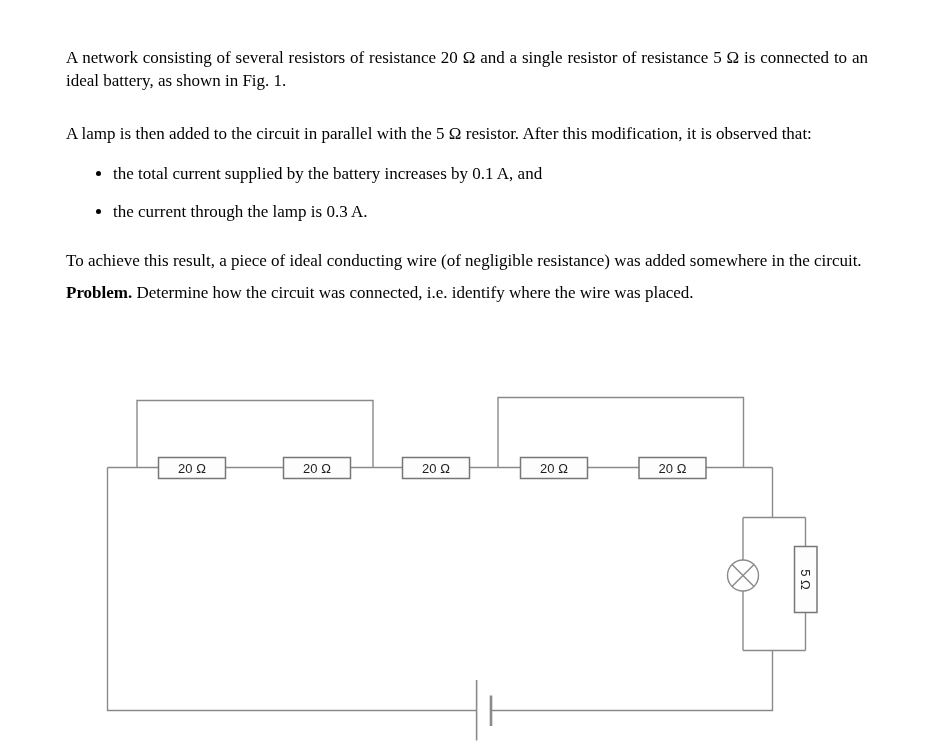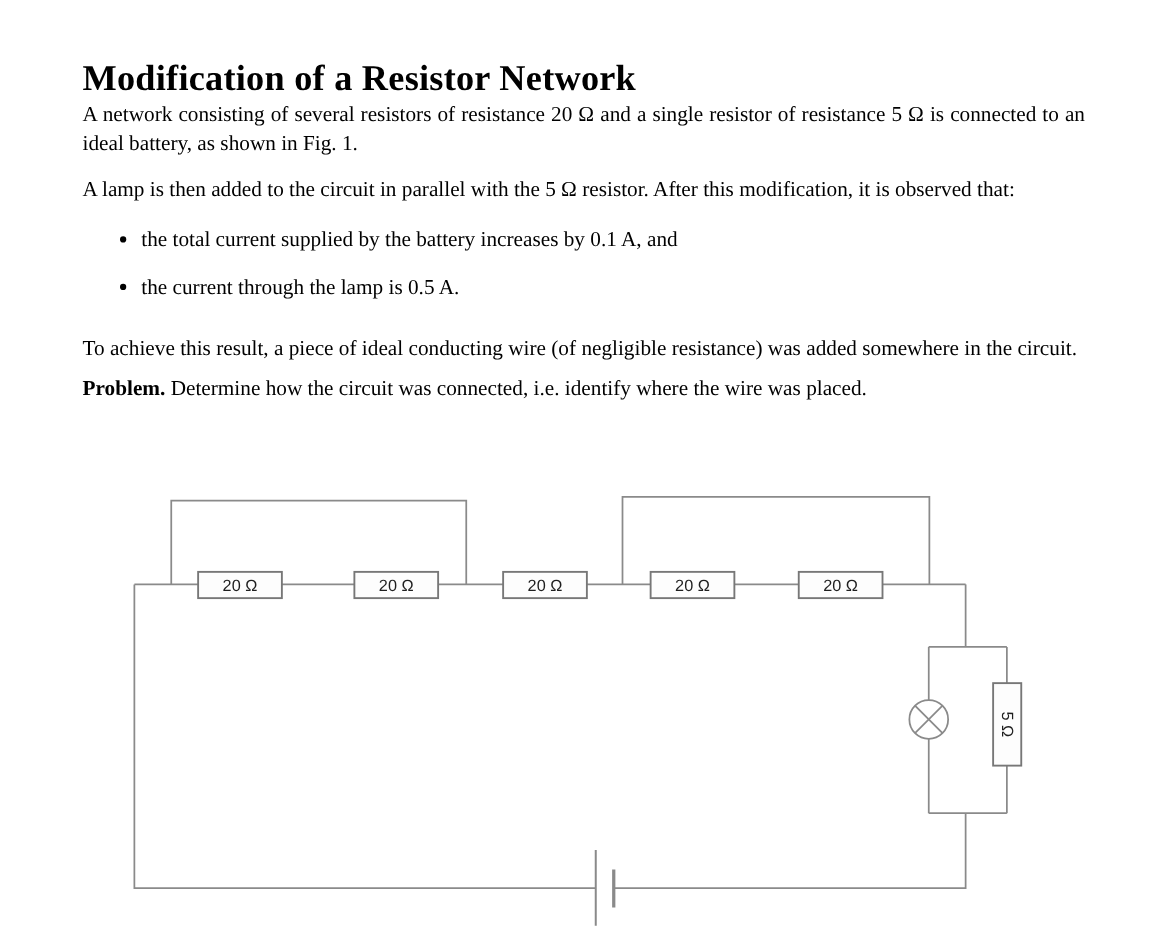--- a/index.html
+++ b/index.html
@@ -23,21 +23,21 @@
     font-weight:bold;
     letter-spacing:0.2px;
   }
   p.para {
     margin:0;
     font-size:17px;
     line-height:23px;
     text-align:justify;
   }
   p.mt-p1 { }
-  p.mt-p2 { margin-top:14px; }
+  p.mt-p2 { margin-top:30px; }
   p.mt-p3 { margin-top:26px; }
   p.mt-p4 { margin-top:9px; text-align:left; }
   ul.bullets {
     list-style:none;
     margin:17px 0 12px 0;
     padding:0;
   }
   ul.bullets li {
     position:relative;
     padding-left:47px;
@@ -70,34 +70,33 @@
   svg.figure text {
     font-family:"Liberation Sans", sans-serif;
     font-size:13px;
     fill:#1f1f1f;
   }
 </style>
 </head>
 <body>
 
 <div class="doc">
-  <h1 class="title">Modification of a Resistor Network</h1>
 
   <p class="para mt-p1">A network consisting of several resistors of resistance 20 Ω and a single resistor of resistance 5 Ω is connected to an ideal battery, as shown in Fig. 1.</p>
 
   <p class="para mt-p2">A lamp is then added to the circuit in parallel with the 5 Ω resistor. After this modification, it is observed that:</p>
 
   <ul class="bullets">
     <li>
       <span class="dot"></span>
       <span>the total current supplied by the battery increases by 0.1 A, and</span>
     </li>
     <li>
       <span class="dot"></span>
-      <span>the current through the lamp is 0.5 A.</span>
+      <span>the current through the lamp is 0.3 A.</span>
     </li>
   </ul>
 
   <p class="para mt-p3">To achieve this result, a piece of ideal conducting wire (of negligible resistance) was added somewhere in the circuit.</p>
 
   <p class="para mt-p4"><span class="problem-label">Problem.</span> <span>Determine how the circuit was connected, i.e. identify where the wire was placed.</span></p>
 </div>
 
 <svg class="figure" width="933" height="368" viewBox="0 385 933 368" xmlns="http://www.w3.org/2000/svg">
 

